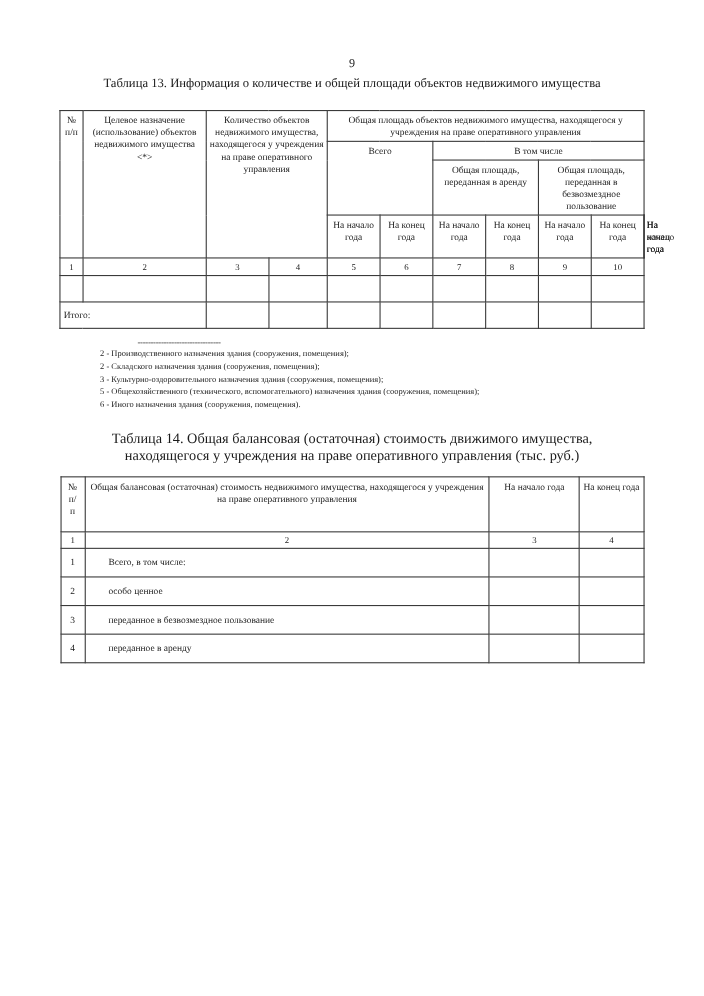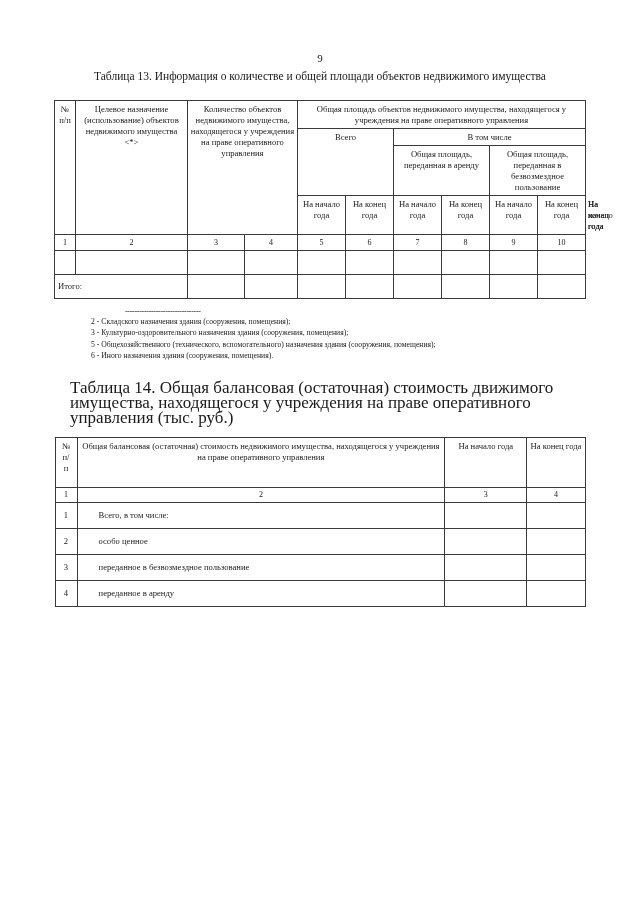--- a/index.html
+++ b/index.html
@@ -91,22 +91,22 @@
     text-align: justify;
     text-indent: 34px;
     margin-top: 1px;
   }
   .fn-item {
     text-align: justify;
     text-indent: 34px;
     margin-top: 0px;
   }
   .doc-title2 {
-    text-align: left;
-    font-size: 17px;
+    text-align: center;
+    font-size: 13px;
     line-height: 15px;
     margin: 18px 70px 0 70px;
   }
   #table14 {
     width: 531px;
     margin-top: 12px;
     font-size: 8.6px;
   }
   #table14 td {
     vertical-align: middle;
@@ -216,20 +216,21 @@
         <td></td>
         <td></td>
         <td></td>
         <td></td>
       </tr>
     </tbody>
   </table>
 
   <div class="footnote-block">
     <div class="dashline">--------------------------------</div>
+    <div class="fn-item">2 - Производственного назначения здания (сооружения, помещения);</div>
     <div class="fn-item">2 - Складского назначения здания (сооружения, помещения);</div>
     <div class="fn-item">3 - Культурно-оздоровительного назначения здания (сооружения, помещения);</div>
     <div class="fn-item">5 - Общехозяйственного (технического, вспомогательного) назначения здания (сооружения, помещения);</div>
     <div class="fn-item">6 - Иного назначения здания (сооружения, помещения).</div>
   </div>
 
   <div class="doc-title2">
     <span>Таблица 14. Общая балансовая (остаточная) стоимость движимого имущества,</span>
     <span>находящегося у учреждения на праве оперативного управления (тыс. руб.)</span>
   </div>

